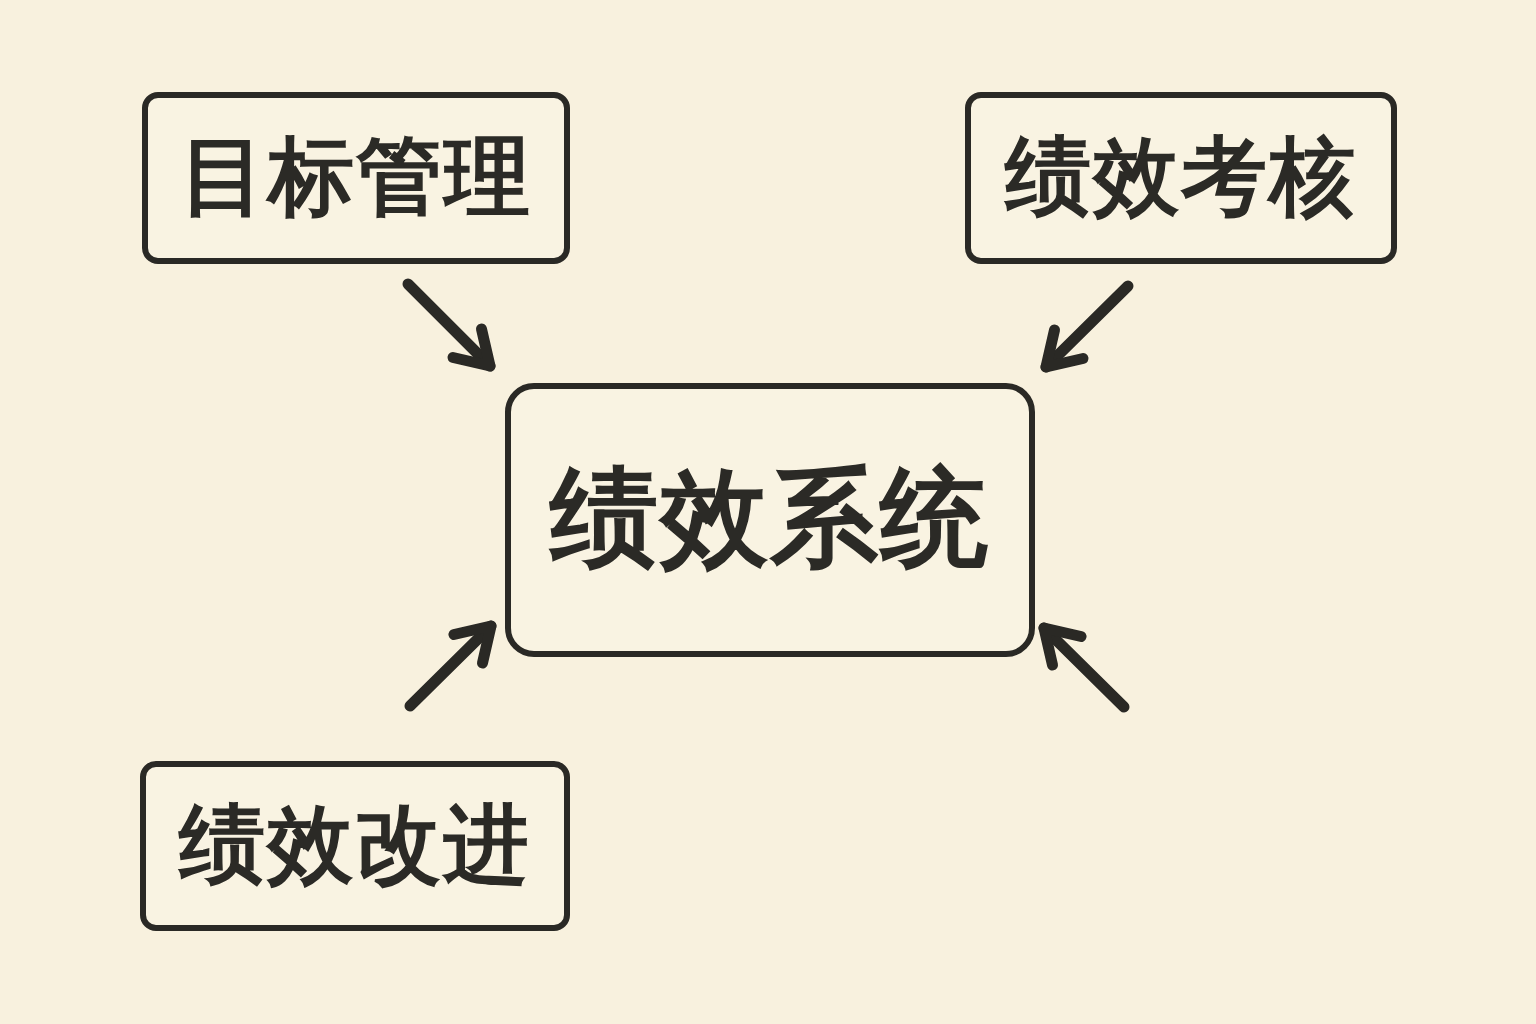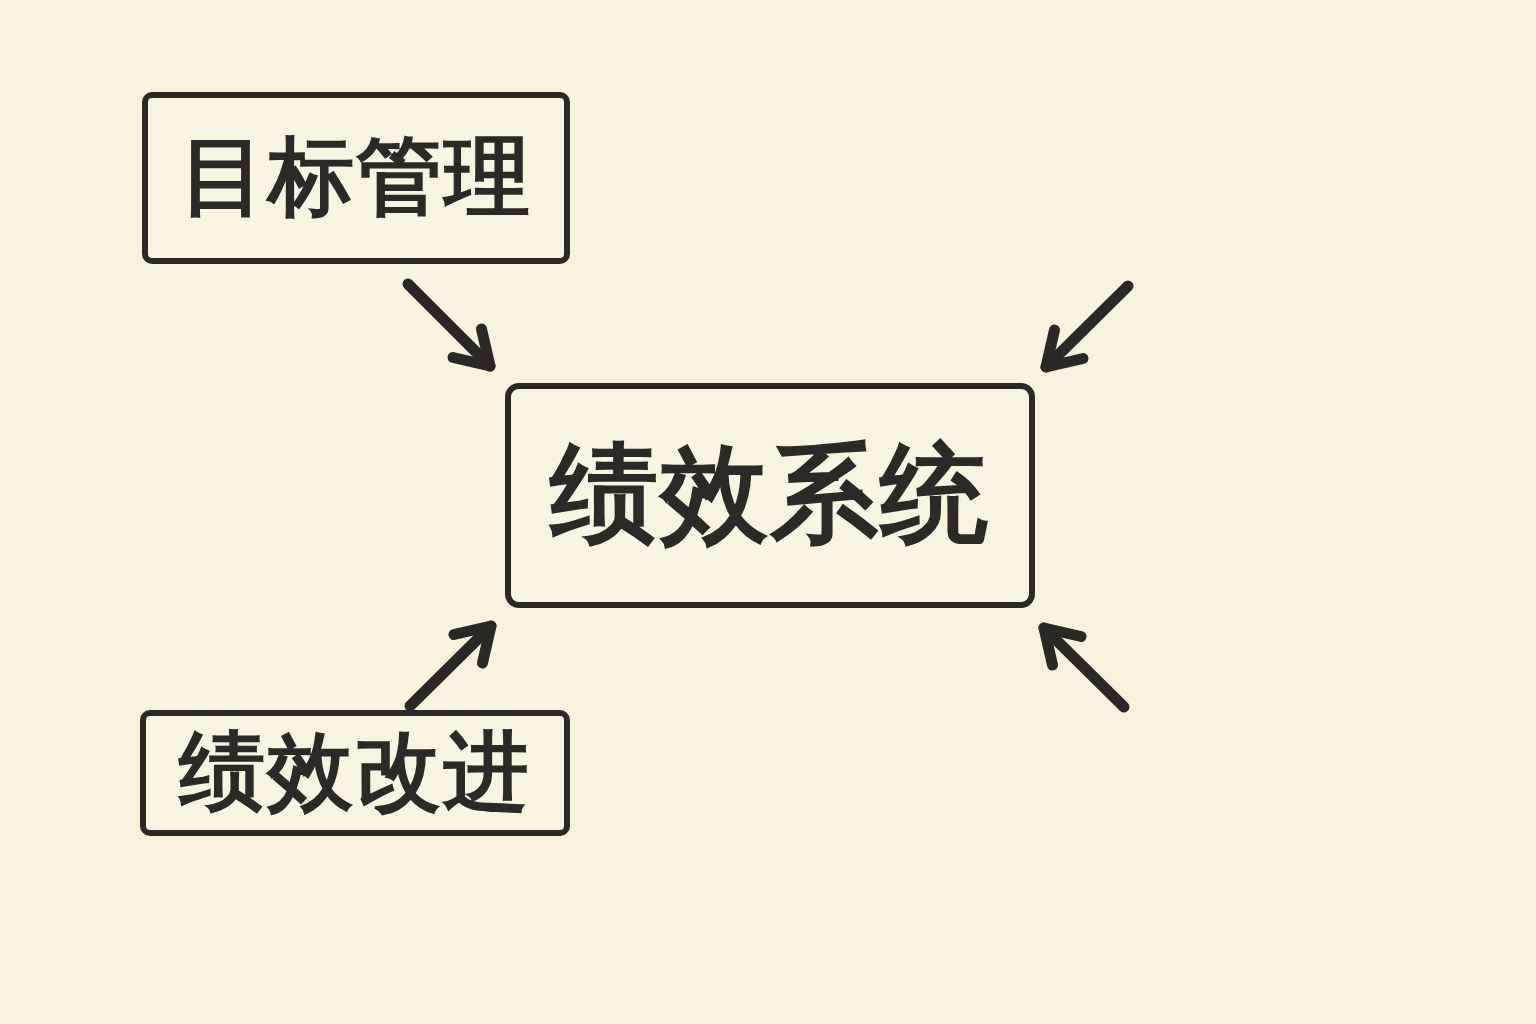--- a/index.html
+++ b/index.html
@@ -11,41 +11,41 @@
   }
   .canvas {
     position: relative;
     width: 1536px; height: 1024px;
     background: #f8f1de;
   }
   .node {
     position: absolute;
     box-sizing: border-box;
     border: 6px solid #2a2925;
-    border-radius: 10px;
+    border-radius: 16px;
     background: #f9f3e2;
     display: flex;
     align-items: center;
     justify-content: center;
   }
   .node-label {
     color: #2b2a26;
     font-weight: 700;
     letter-spacing: 2px;
     white-space: nowrap;
     line-height: 1;
     transform: translateY(-2px);
   }
   .corner .node-label { font-size: 86px; }
   .center .node-label { font-size: 108px; }
 
   .node-top-left     { left: 142px; top: 92px;  width: 428px; height: 172px; }
   .node-top-right    { left: 965px; top: 92px;  width: 432px; height: 172px; }
-  .node-center       { left: 505px; top: 383px; width: 530px; height: 225px; border-radius: 14px; }
-  .node-bottom-left  { left: 140px; top: 710px; width: 430px; height: 126px; }
+  .node-center       { left: 505px; top: 383px; width: 530px; height: 274px; border-radius: 29px; }
+  .node-bottom-left  { left: 140px; top: 761px; width: 430px; height: 170px; }
   .node-bottom-right { left: 967px; top: 727px; width: 430px; height: 170px; }
 
   .arrow-layer {
     position: absolute;
     left: 0; top: 0;
     width: 1536px; height: 1024px;
     pointer-events: none;
   }
   .arrow-layer line, .arrow-layer polyline {
     stroke: #2a2925;
@@ -76,20 +76,23 @@
     <g>
       <line x1="1124" y1="707" x2="1044" y2="628"></line>
       <polyline points="1081,636.5 1044,628 1052.5,665"></polyline>
     </g>
   </svg>
 
   <div class="node corner node-top-left">
     <span class="node-label">目标管理</span>
   </div>
 
+  <div class="node corner node-top-right">
+    <span class="node-label">绩效考核</span>
+  </div>
 
   <div class="node center node-center">
     <span class="node-label">绩效系统</span>
   </div>
 
   <div class="node corner node-bottom-left">
     <span class="node-label">绩效改进</span>
   </div>
 
 

